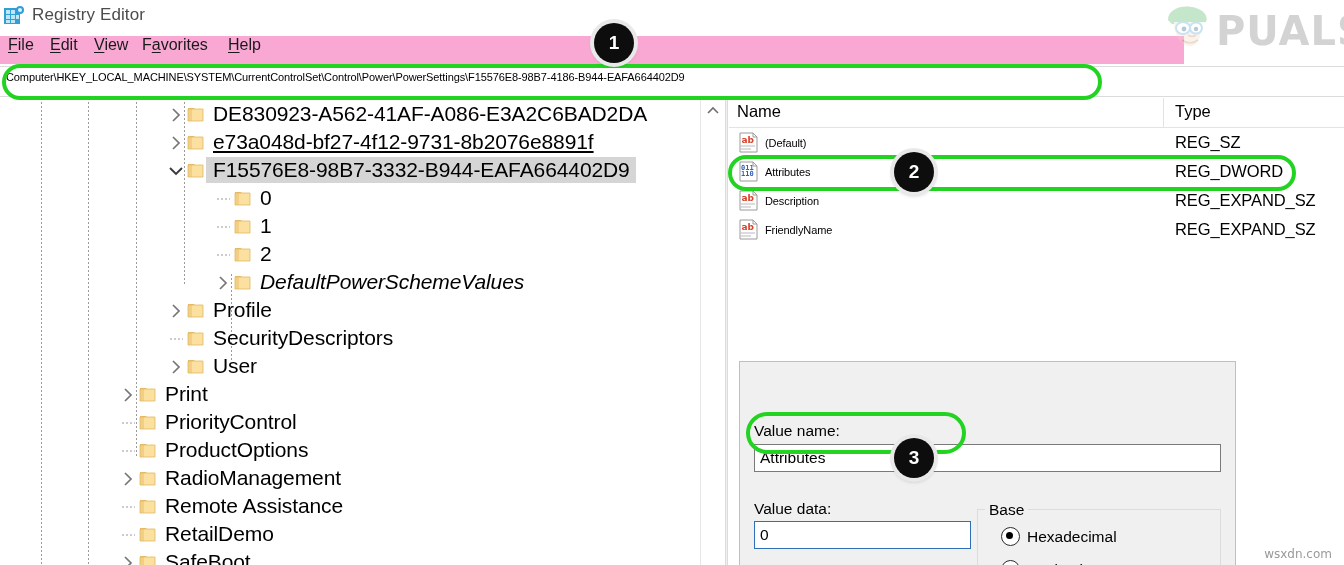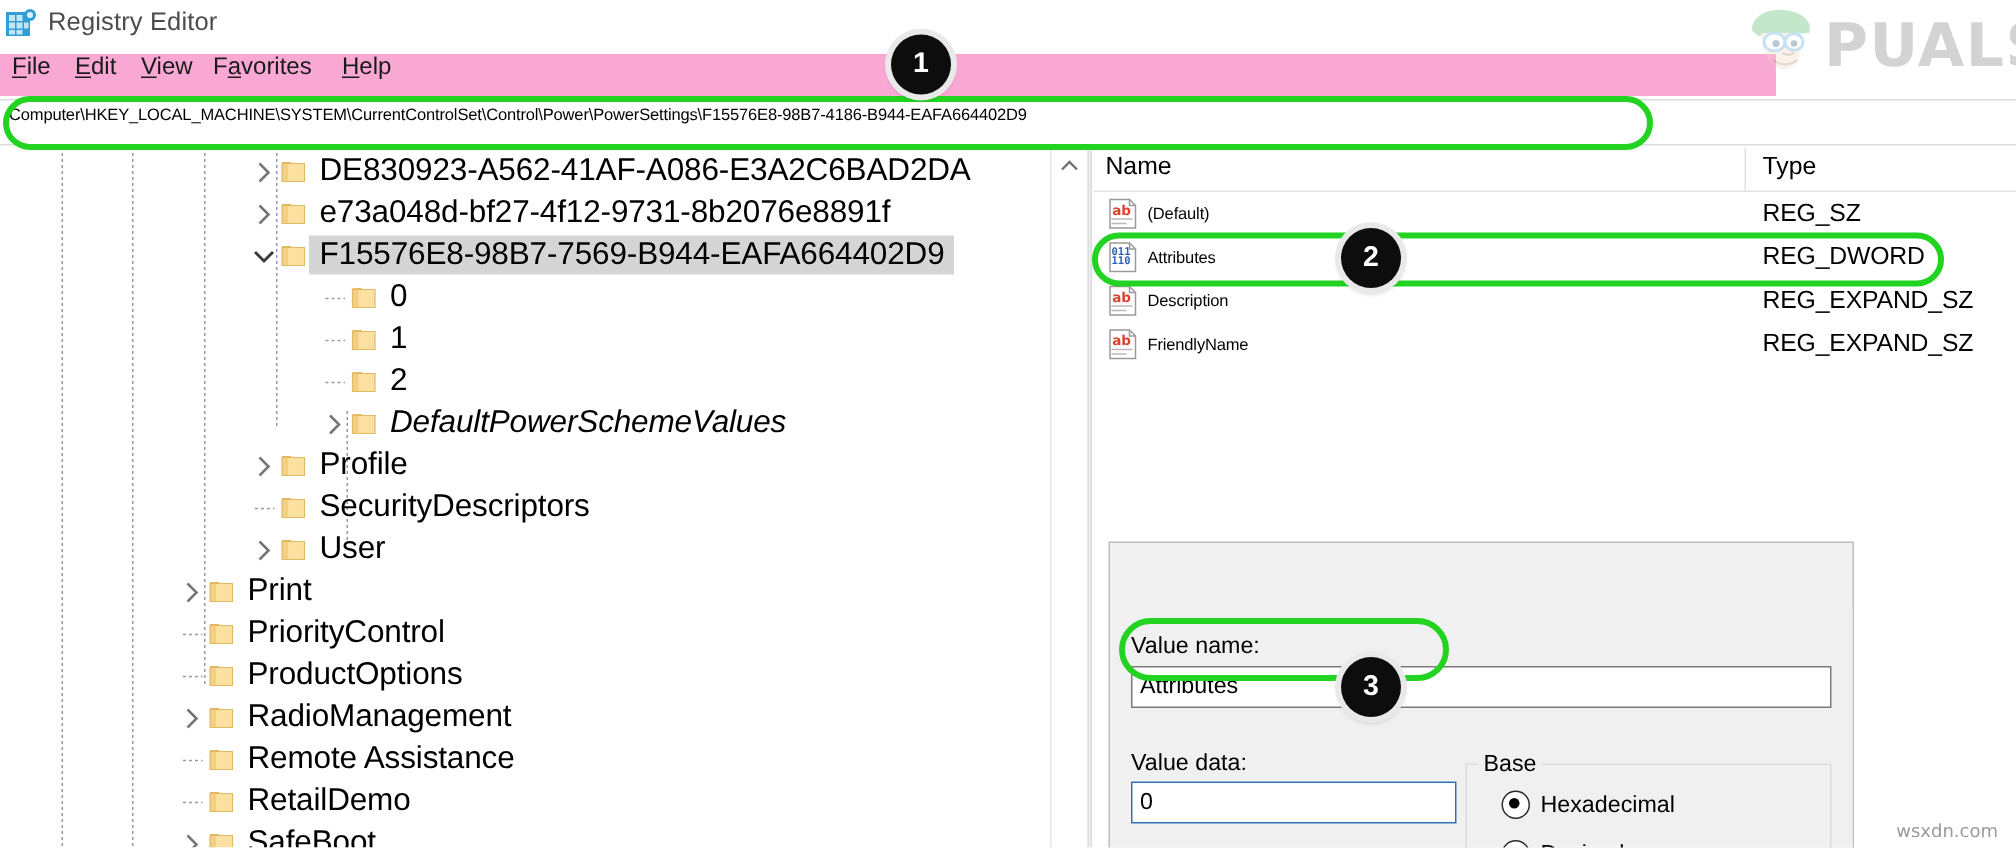--- a/index.html
+++ b/index.html
@@ -153,21 +153,21 @@
             <span class="folder">
               <svg width="18" height="17" viewBox="0 0 18 17">
                 <path d="M1 2 H7 L8.5 4 H1 Z" fill="#e8bb63"></path>
                 <path d="M1 3 H16 V15 H1 Z" fill="#fbe0a0"></path>
                 <path d="M1 3 H5 V15 H1 Z" fill="#f2cf84"></path>
                 <path d="M1 3 H16 V15 H1 Z" fill="none" stroke="#e0b963" stroke-width="0.8"></path>
               </svg>
             </span>
             <span class="tlabel">DE830923-A562-41AF-A086-E3A2C6BAD2DA</span>
           </div>
-          <div class="tnode" style="left: 166px; top: 30px;">
+          <div class="tnode" style="left: 166px; top: 30px; text-decoration: underline;">
             <span class="twist">
               <svg width="14" height="14" viewBox="0 0 14 14">
                 <path d="M4 1 L10 7 L4 13" stroke="#767676" stroke-width="1.7" fill="none"></path>
               </svg>
             </span>
             <span class="folder">
               <svg width="18" height="17" viewBox="0 0 18 17">
                 <path d="M1 2 H7 L8.5 4 H1 Z" fill="#e8bb63"></path>
                 <path d="M1 3 H16 V15 H1 Z" fill="#fbe0a0"></path>
                 <path d="M1 3 H5 V15 H1 Z" fill="#f2cf84"></path>
@@ -183,21 +183,21 @@
               </svg>
             </span>
             <span class="folder">
               <svg width="18" height="17" viewBox="0 0 18 17">
                 <path d="M1 2 H7 L8.5 4 H1 Z" fill="#e8bb63"></path>
                 <path d="M1 3 H16 V15 H1 Z" fill="#fbe0a0"></path>
                 <path d="M1 3 H5 V15 H1 Z" fill="#f2cf84"></path>
                 <path d="M1 3 H16 V15 H1 Z" fill="none" stroke="#e0b963" stroke-width="0.8"></path>
               </svg>
             </span>
-            <span class="tlabel">F15576E8-98B7-7569-B944-EAFA664402D9</span>
+            <span class="tlabel">F15576E8-98B7-3332-B944-EAFA664402D9</span>
           </div>
           <div class="tnode" style="left: 213px; top: 86px;">
             <span class="twist">
               <svg width="16" height="14" viewBox="0 0 16 14">
                 <path d="M1 7 H14" stroke="#9a9a9a" stroke-width="1" stroke-dasharray="2 2" fill="none"></path>
               </svg>
             </span>
             <span class="folder">
               <svg width="18" height="17" viewBox="0 0 18 17">
                 <path d="M1 2 H7 L8.5 4 H1 Z" fill="#e8bb63"></path>

